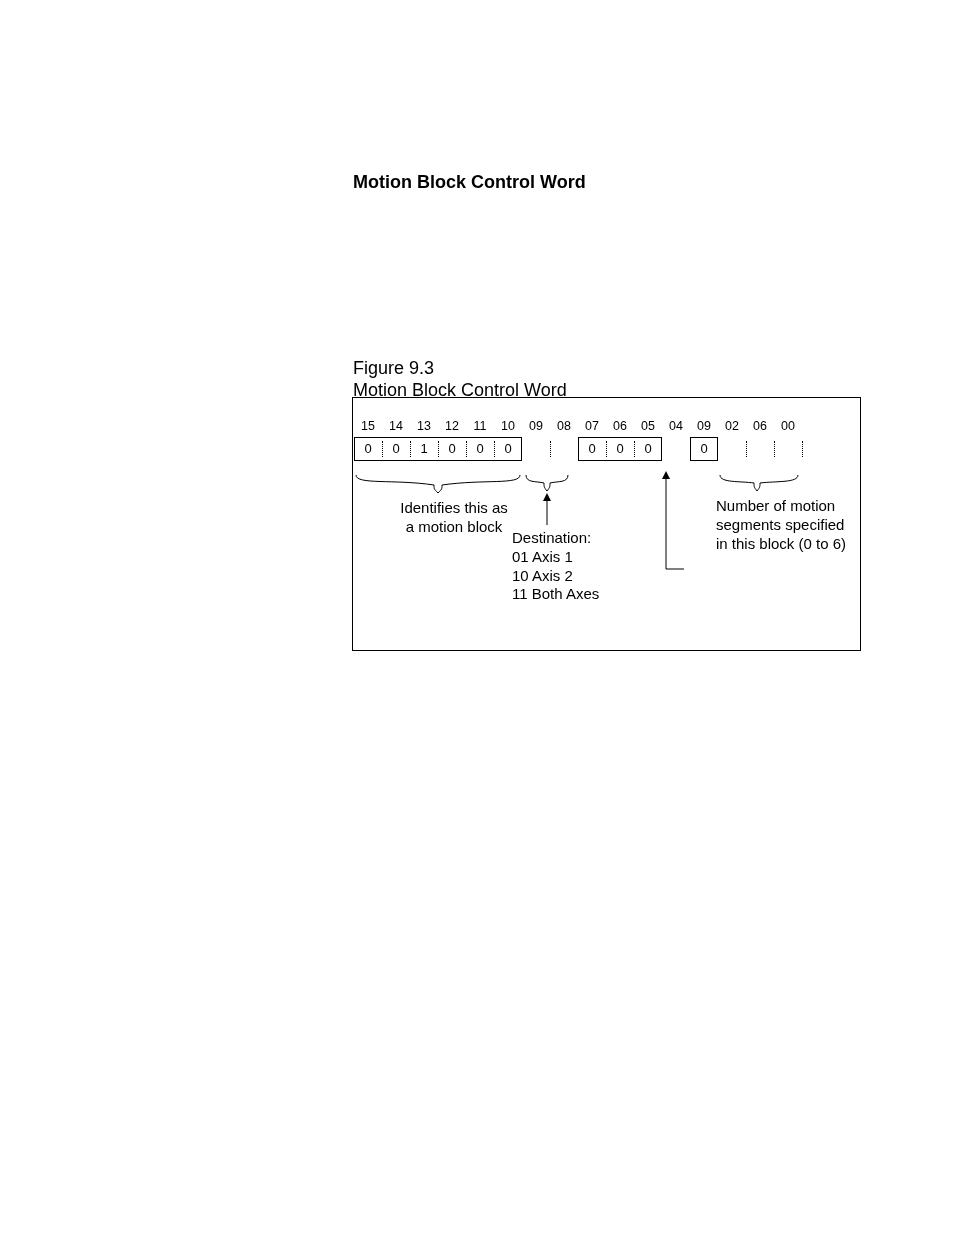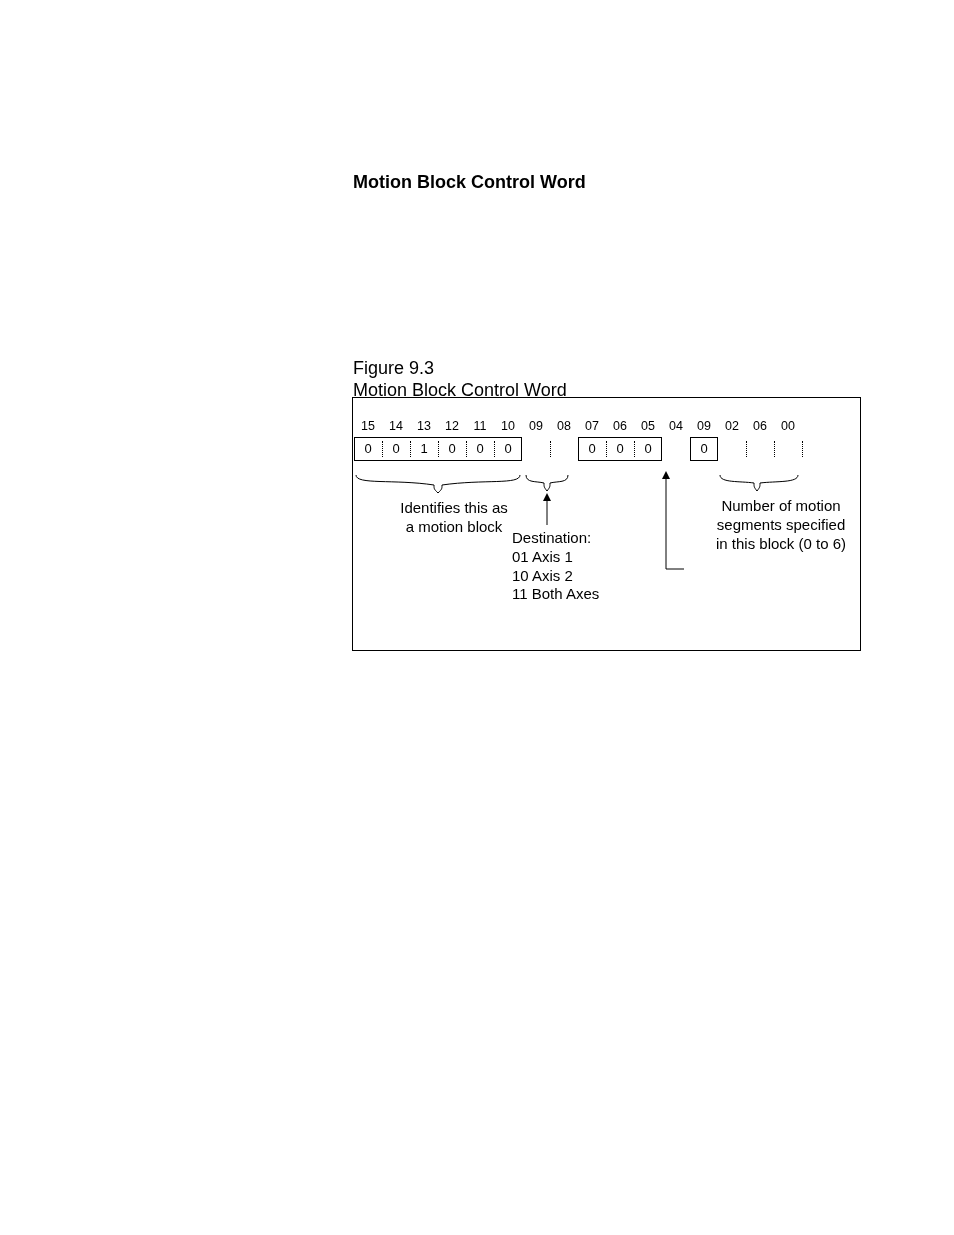--- a/index.html
+++ b/index.html
@@ -224,21 +224,21 @@
     </div>
 
     <div class="ann" style="left:168px; top:132px">
       <div>Destination:</div>
       <div>01  Axis 1</div>
       <div>10  Axis 2</div>
       <div>11  Both Axes</div>
     </div>
 
 
-    <div class="ann" style="left:372px; top:100px; text-align:center">
+    <div class="ann" style="left:372px; top:100px; ">
       <div>Number of motion</div>
       <div>segments specified</div>
       <div>in this block (0 to 6)</div>
     </div>
 
   </div>
 
 </div>
 
 </body></html>

